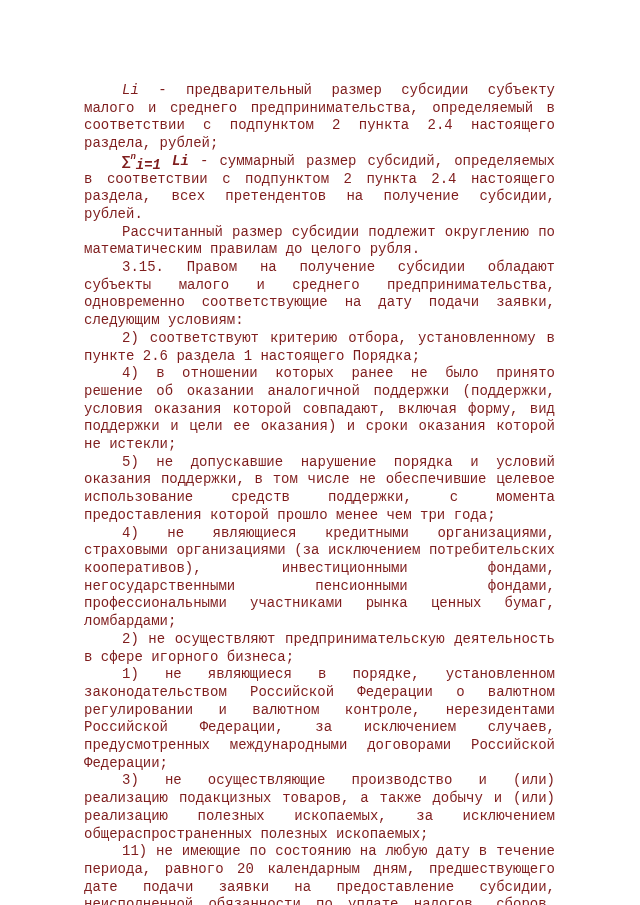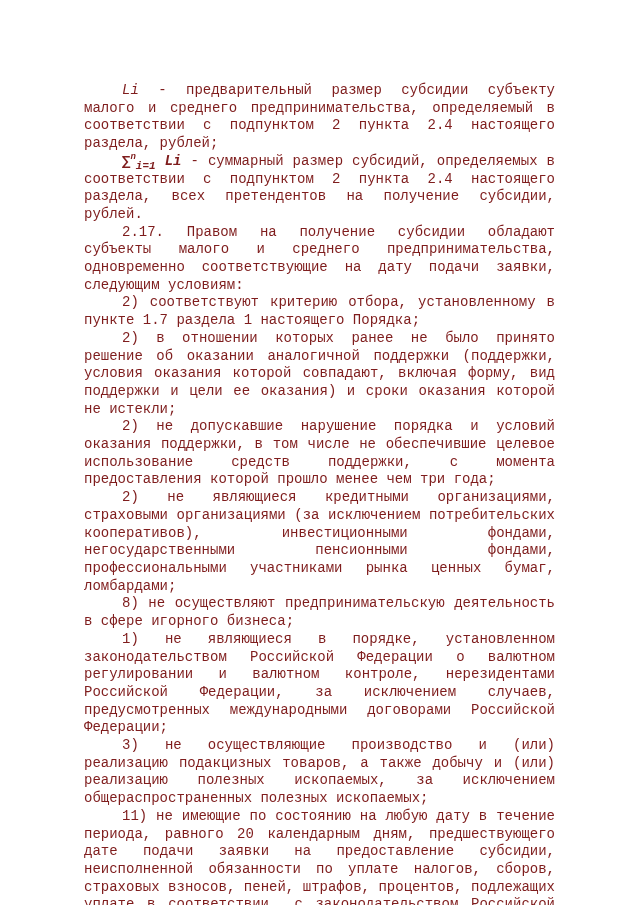--- a/index.html
+++ b/index.html
@@ -34,34 +34,35 @@
   .para span { white-space: pre-wrap; }
   .b { font-weight: bold; }
   .i { font-style: italic; }
   .sup {
     vertical-align: super;
     font-size: 9px;
     line-height: 0;
   }
   .sub {
     vertical-align: sub;
-    font-size: 11px;
+    font-size: 14px;
     line-height: 0;
   }
 </style>
 </head>
 <body>
 
 <div class="page">
   <div class="doc-body">
       <p class="para"><span class="i">Li</span><span> - предварительный размер субсидии субъекту малого и среднего предпринимательства, определяемый в соответствии с подпунктом 2 пункта 2.4 настоящего раздела, рублей;</span></p>
       <p class="para"><span class="b">∑</span><span class="b i sup">n</span><span class="b i sub">i=1</span><span class="b i"> Li</span><span> - суммарный размер субсидий, определяемых в соответствии с подпунктом 2 пункта 2.4 настоящего раздела, всех претендентов на получение субсидии, рублей.</span></p>
-      <p class="para"><span>2.17. Правом на получение субсидии обладают субъекты малого и среднего предпринимательства, одновременно соответствующие на дату подачи заявки, следующим условиям:</span></p>
-      <p class="para"><span>2) соответствуют критерию отбора, установленному в пункте 1.7 раздела 1 настоящего Порядка;</span></p>
-      <p class="para"><span>2) в отношении которых ранее не было принято решение об оказании аналогичной поддержки (поддержки, условия оказания которой совпадают, включая форму, вид поддержки и цели ее оказания) и сроки оказания которой не истекли;</span></p>
-      <p class="para"><span>2) не допускавшие нарушение порядка и условий оказания поддержки, в том числе не обеспечившие целевое использование средств поддержки, с момента предоставления которой прошло менее чем три года;</span></p>
-      <p class="para"><span>2) не являющиеся кредитными организациями, страховыми организациями (за исключением потребительских кооперативов), инвестиционными фондами, негосударственными пенсионными фондами, профессиональными участниками рынка ценных бумаг, ломбардами;</span></p>
-      <p class="para"><span>8) не осуществляют предпринимательскую деятельность в сфере игорного бизнеса;</span></p>
+      <p class="para"><span>Рассчитанный размер субсидии подлежит округлению по математическим правилам до целого рубля.</span></p>
+      <p class="para"><span>3.15. Правом на получение субсидии обладают субъекты малого и среднего предпринимательства, одновременно соответствующие на дату подачи заявки, следующим условиям:</span></p>
+      <p class="para"><span>2) соответствуют критерию отбора, установленному в пункте 2.6 раздела 1 настоящего Порядка;</span></p>
+      <p class="para"><span>4) в отношении которых ранее не было принято решение об оказании аналогичной поддержки (поддержки, условия оказания которой совпадают, включая форму, вид поддержки и цели ее оказания) и сроки оказания которой не истекли;</span></p>
+      <p class="para"><span>5) не допускавшие нарушение порядка и условий оказания поддержки, в том числе не обеспечившие целевое использование средств поддержки, с момента предоставления которой прошло менее чем три года;</span></p>
+      <p class="para"><span>4) не являющиеся кредитными организациями, страховыми организациями (за исключением потребительских кооперативов), инвестиционными фондами, негосударственными пенсионными фондами, профессиональными участниками рынка ценных бумаг, ломбардами;</span></p>
+      <p class="para"><span>2) не осуществляют предпринимательскую деятельность в сфере игорного бизнеса;</span></p>
       <p class="para"><span>1) не являющиеся в порядке, установленном законодательством Российской Федерации о валютном регулировании и валютном контроле, нерезидентами Российской Федерации, за исключением случаев, предусмотренных международными договорами Российской Федерации;</span></p>
       <p class="para"><span>3) не осуществляющие производство и (или) реализацию подакцизных товаров, а также добычу и (или) реализацию полезных ископаемых, за исключением общераспространенных полезных ископаемых;</span></p>
       <p class="para"><span>11) не имеющие по состоянию на любую дату в течение периода, равного 20 календарным дням, предшествующего дате подачи заявки на предоставление субсидии, неисполненной обязанности по уплате налогов, сборов, страховых взносов, пеней, штрафов, процентов, подлежащих уплате в соответствии  с законодательством Российской Федерации о налогах и сборах,</span></p>
     </div>
 </div>
 
 </body></html>

